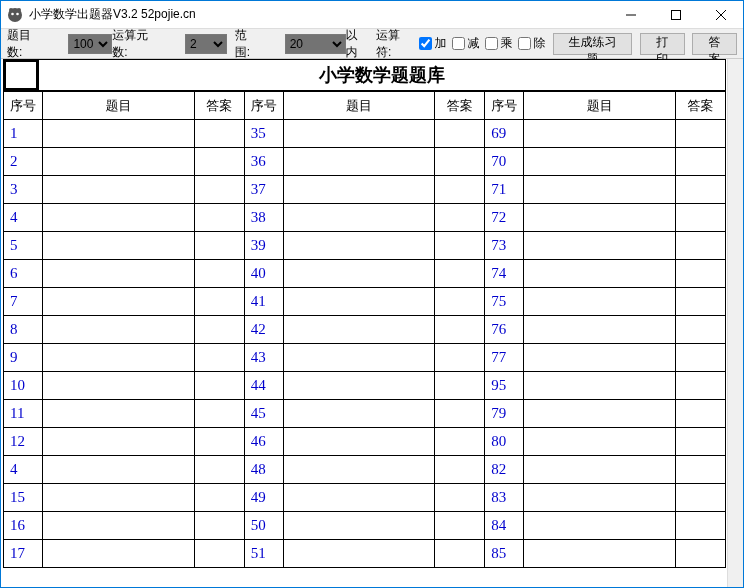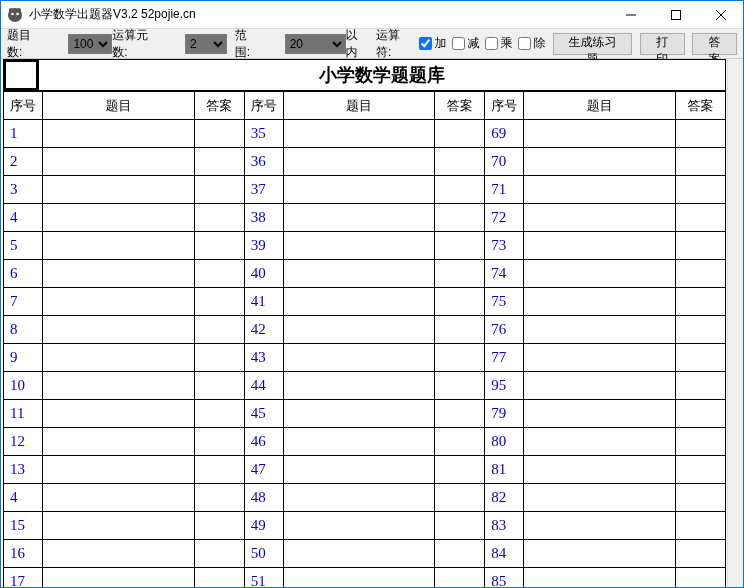--- a/index.html
+++ b/index.html
@@ -270,31 +270,20 @@
               <td></td>
               <td></td>
               <td class="num">46</td>
               <td></td>
               <td></td>
               <td class="num">80</td>
               <td></td>
               <td></td>
             </tr>
             <tr>
-              <td class="num">13</td>
-              <td></td>
-              <td></td>
-              <td class="num">47</td>
-              <td></td>
-              <td></td>
-              <td class="num">81</td>
-              <td></td>
-              <td></td>
-            </tr>
-            <tr>
               <td class="num">4</td>
               <td></td>
               <td></td>
               <td class="num">48</td>
               <td></td>
               <td></td>
               <td class="num">82</td>
               <td></td>
               <td></td>
             </tr>

